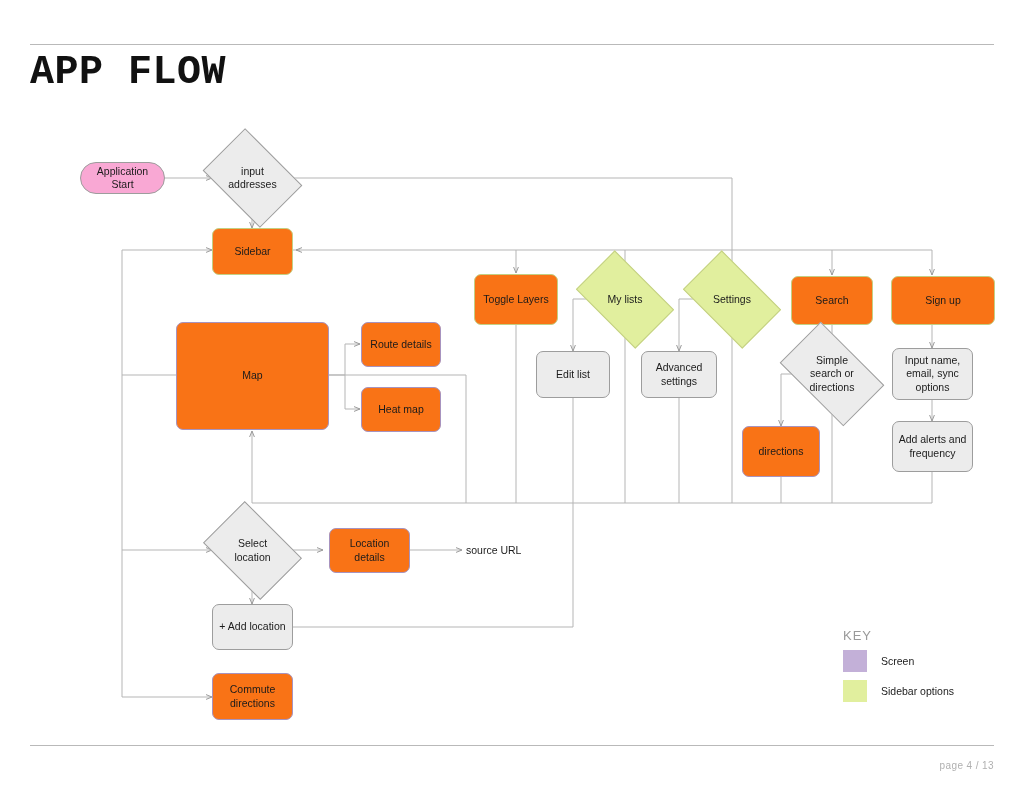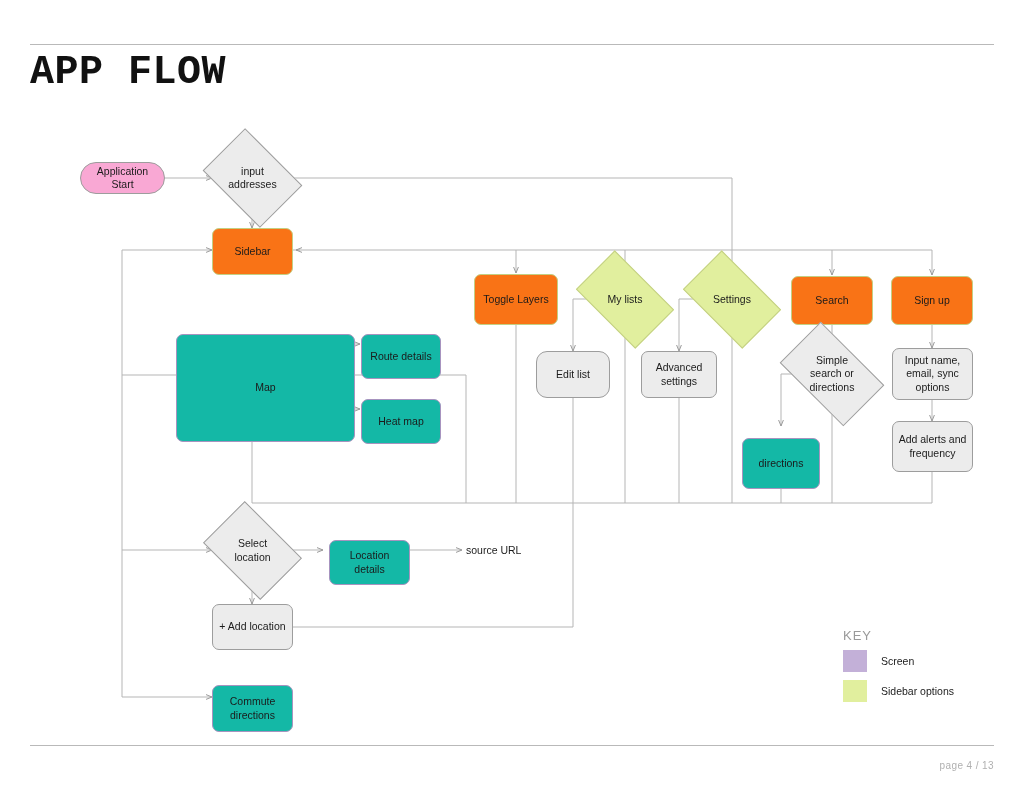--- a/index.html
+++ b/index.html
@@ -82,23 +82,22 @@
     border-radius: 7px;
     border: 1px solid #9d9d9d;
     background: #ececec;
   }
   .node.pill {
     border-radius: 18px;
     border: 1px solid #9d9d9d;
     background: #f9a8d4;
   }
   .node.screen {
-    background: #14b8a6;
+    background: #f97316;
     border-color: #a793bf;
-    margin-top: 12px;
   }
   .node.sidebar-opt {
     background: #f97316;
     border-color: #c3cf83;
   }
 
   
   .diamond {
     position: absolute;
     display: flex;
@@ -262,43 +261,43 @@
 Start</div>
 
     <div class="diamond" style="left:212px; top:148px; width:81px; height:60px;">
       <div class="dshape"></div>
       <div class="dlabel">input
 addresses</div>
     </div>
 
     <div class="node rect sidebar-opt" style="left:212px; top:228px; width:81px; height:47px;">Sidebar</div>
 
-    <div class="node rect screen" style="left:176px; top:322px; width:179px; height:108px;">Map</div>
+    <div class="node rect screen" style="left:176px; top:322px; width:153px; height:108px;">Map</div>
 
     <div class="node rect screen" style="left:361px; top:322px; width:80px; height:45px;">Route details</div>
 
     <div class="node rect screen" style="left:361px; top:387px; width:80px; height:45px;">Heat map</div>
 
     <div class="node rect sidebar-opt" style="left:474px; top:274px; width:84px; height:51px;">Toggle Layers</div>
 
     <div class="diamond sidebar-opt" style="left:583px; top:272px; width:84px; height:55px;">
       <div class="dshape"></div>
       <div class="dlabel">My lists</div>
     </div>
 
     <div class="diamond sidebar-opt" style="left:690px; top:272px; width:84px; height:55px;">
       <div class="dshape"></div>
       <div class="dlabel">Settings</div>
     </div>
 
     <div class="node rect sidebar-opt" style="left:791px; top:276px; width:82px; height:49px;">Search</div>
 
-    <div class="node rect sidebar-opt" style="left:891px; top:276px; width:82px; height:49px;">Sign up</div>
-
-    <div class="node rect" style="left:536px; top:351px; width:74px; height:47px;border-radius:11px;">Edit list</div>
+    <div class="node rect sidebar-opt" style="left:891px; top:276px; width:104px; height:49px;">Sign up</div>
+
+    <div class="node rect" style="left:536px; top:351px; width:74px; height:47px;">Edit list</div>
 
     <div class="node rect" style="left:641px; top:351px; width:76px; height:47px;">Advanced
 settings</div>
 
     <div class="diamond" style="left:787px; top:345px; width:90px; height:58px;">
       <div class="dshape"></div>
       <div class="dlabel">Simple
 search or
 directions</div>
     </div>

